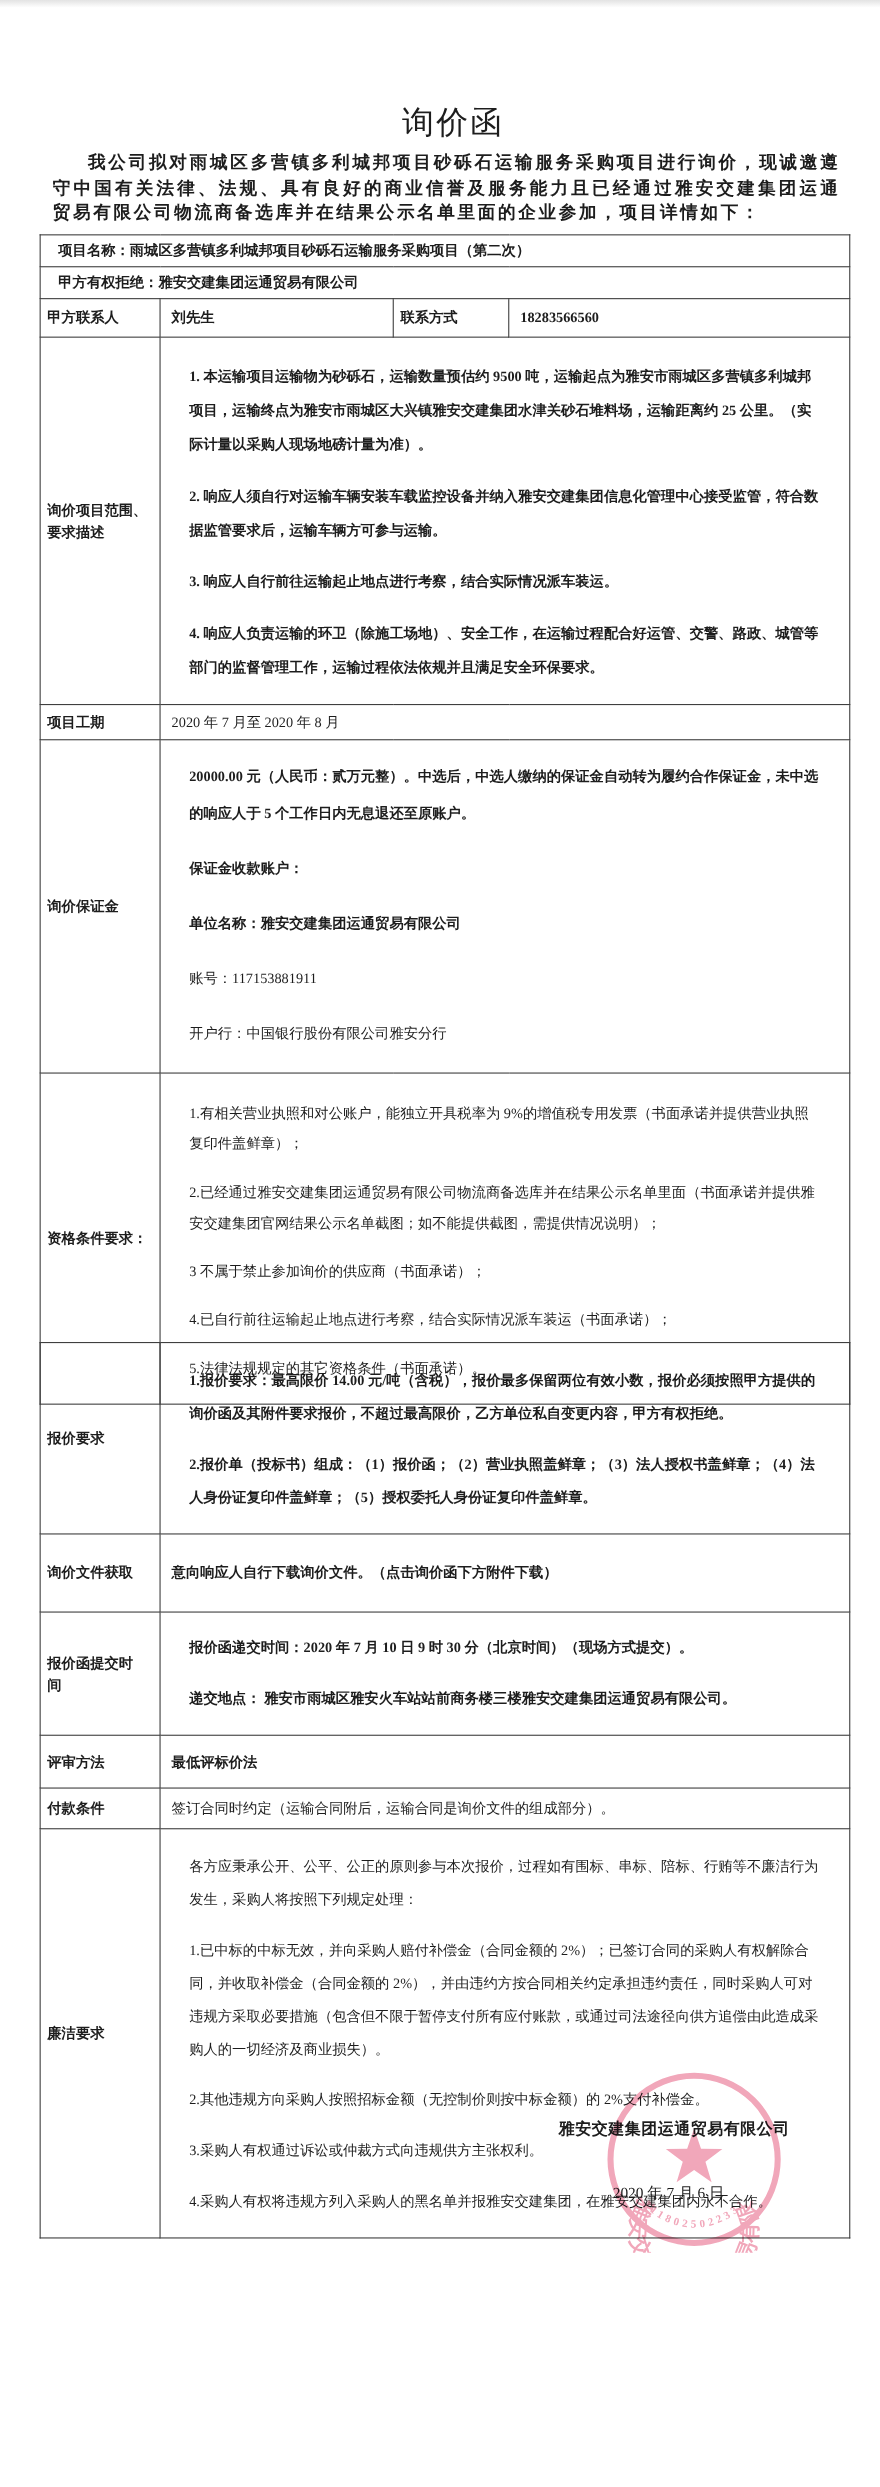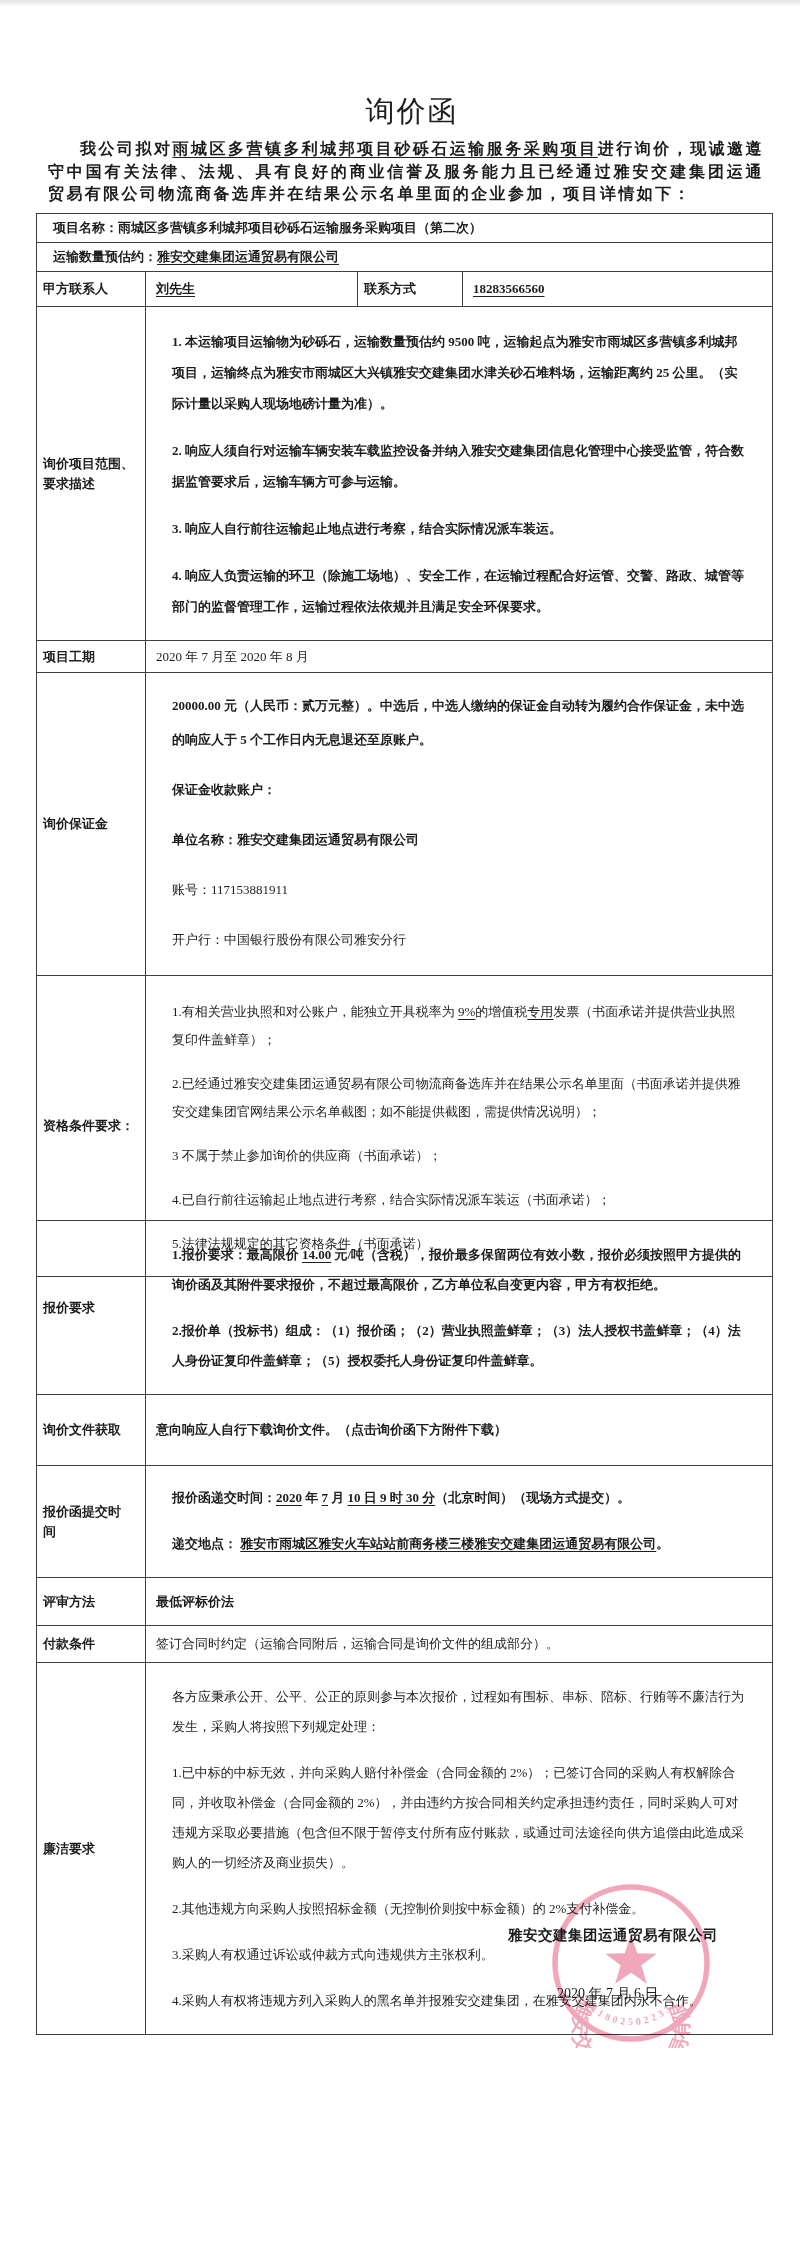--- a/index.html
+++ b/index.html
@@ -17,21 +17,21 @@
     text-indent:2em;letter-spacing:2.4px;}
   table{position:absolute;left:36px;width:736px;border-collapse:collapse;
     table-layout:fixed;font-size:13px;}
   .t1{top:213px}
   .t2{top:1220px}
   td{border:1.6px solid #3f3f3f;vertical-align:middle;padding:2px 8px 2px 10px;}
   .lbl{font-weight:700;white-space:pre-line;padding:2px 2px 2px 6px;line-height:20px;}
   .full{font-weight:700;padding-left:16px;}
   .pcell{vertical-align:top;}
   .para{margin:16px;}
-  .u{text-decoration:underline;text-underline-offset:3px;}
+  .u{text-underline-offset:3px;}
   
   .t1 .r1 td{height:24px}
   .t1 .r2 td{height:24px}
   .t1 .r3 td{height:30px;font-weight:700;}
   .t1 .r4 td{height:252px}
   .t1 .r4 .pcell{line-height:31px;padding-top:3px;font-weight:700;}
   .t1 .r5 td{height:27px}
   .t1 .r6 td{height:222px}
   .t1 .r6 .pcell{line-height:34px;padding-top:0;font-weight:700;}
   .t1 .r6 .para:nth-child(n+4){font-weight:400;}
@@ -69,21 +69,21 @@
       <col style="width:109px">
       <col style="width:212px">
       <col style="width:105px">
       <col style="width:310px">
     </colgroup>
   <tbody>
       <tr class="r1">
     <td class="full" colspan="4"><span>项目名称：雨城区多营镇多利城邦项目砂砾石运输服务采购项目（第二次）</span></td>
   </tr>
   <tr class="r2">
-    <td class="full" colspan="4"><span>运输数量预估约：</span><span class="u">雅安交建集团运通贸易有限公司</span></td>
+    <td class="full" colspan="4"><span>甲方有权拒绝：</span><span class="u">雅安交建集团运通贸易有限公司</span></td>
   </tr>
   <tr class="r3">
     <td class="lbl">甲方联系人</td>
     <td><span class="u">刘先生</span></td>
     <td class="lbl">联系方式</td>
     <td><span class="u">18283566560</span></td>
   </tr>
   <tr class="r4">
     <td class="lbl">询价项目范围、
 要求描述</td>

